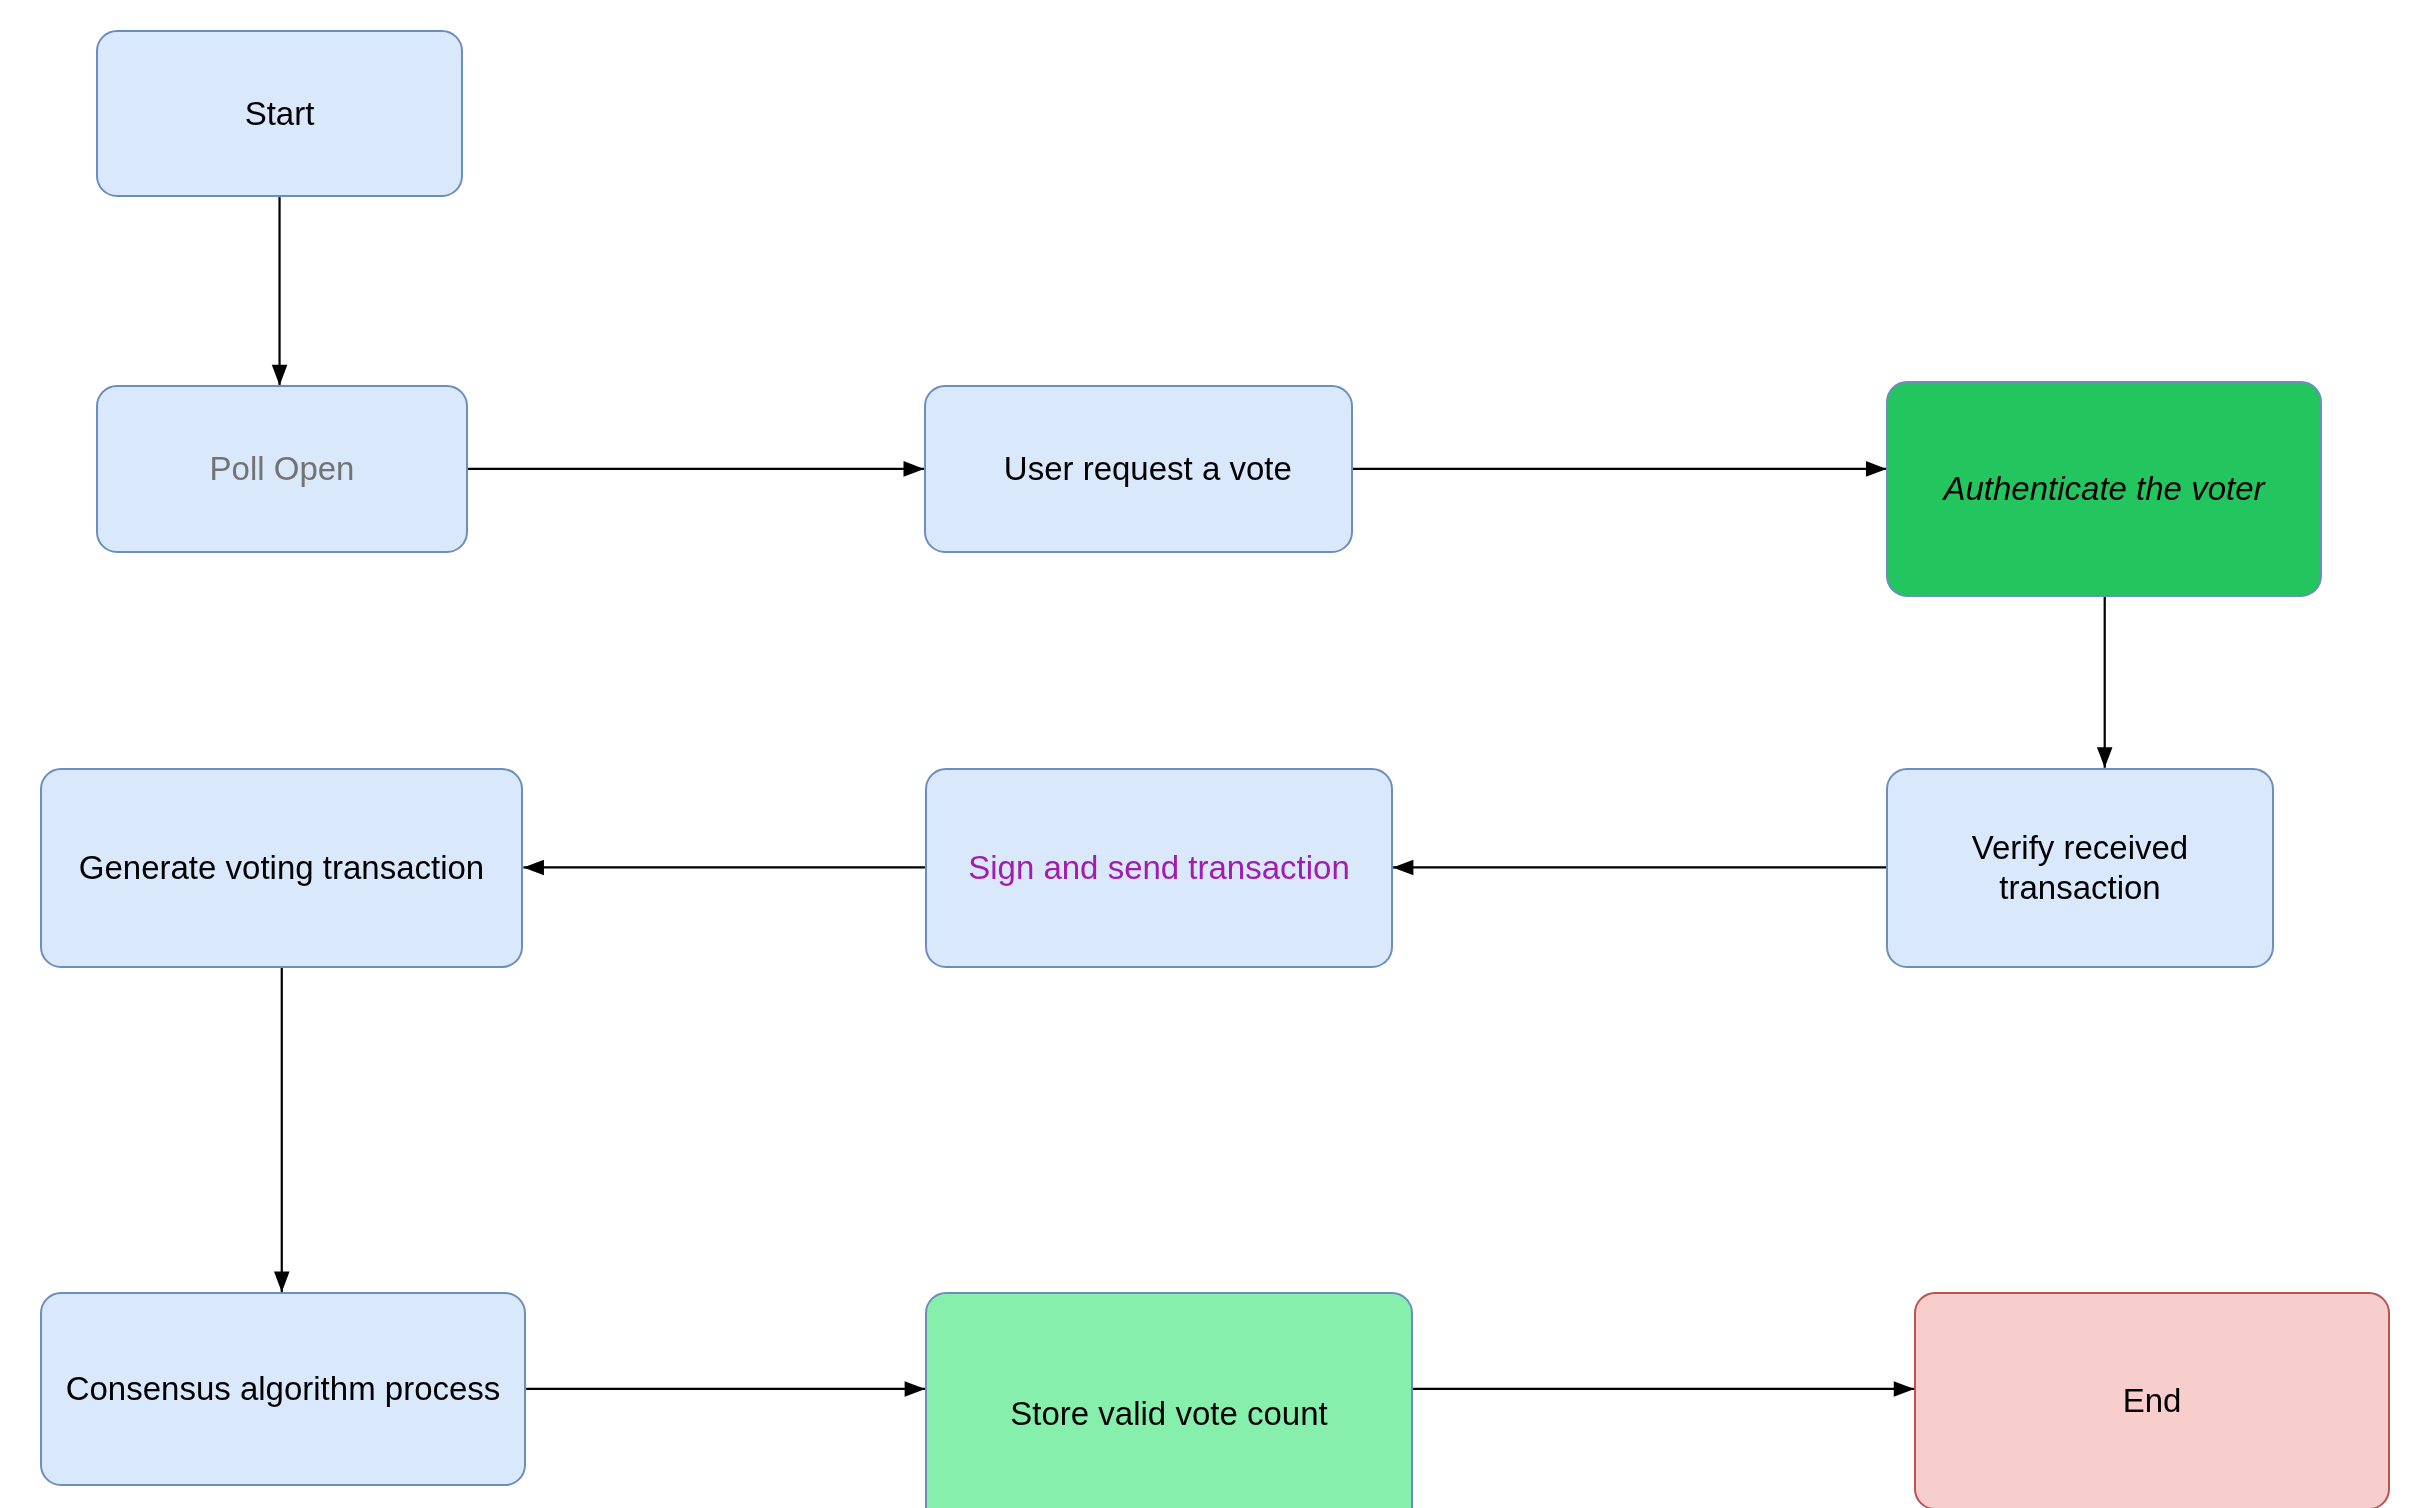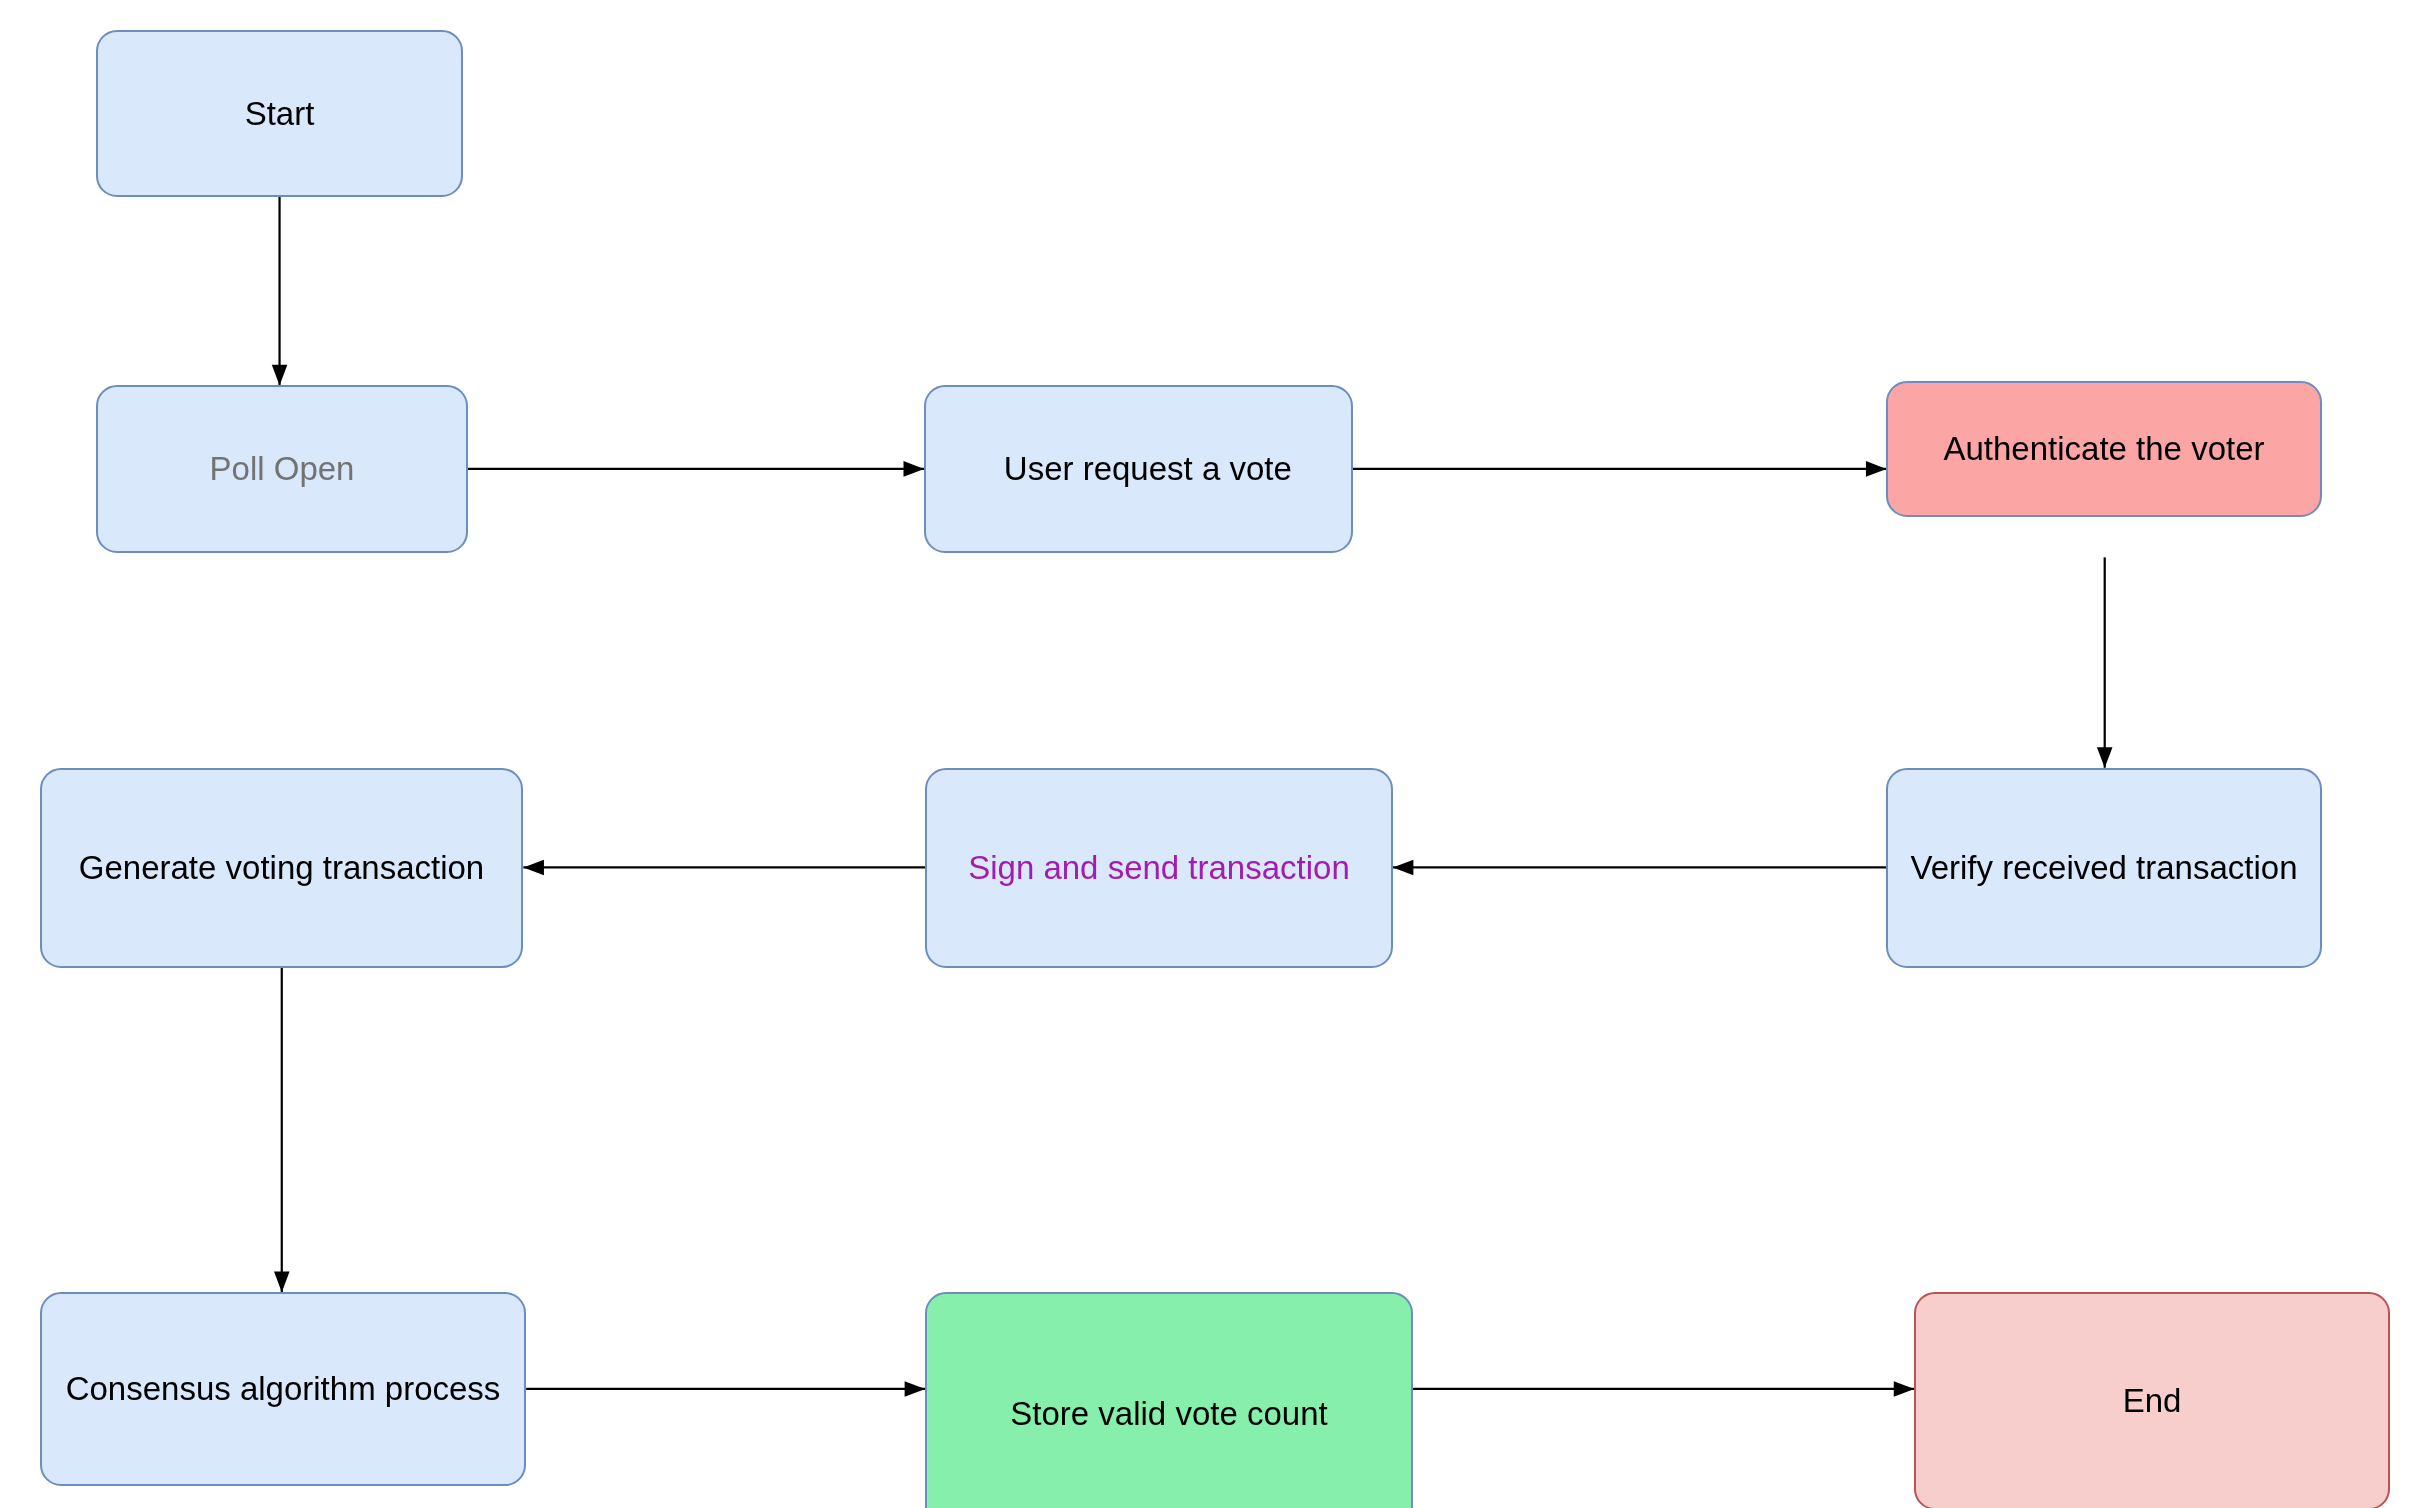--- a/index.html
+++ b/index.html
@@ -53,21 +53,21 @@
       <line class="edge-line" x1="3781" y1="987" x2="3781" y2="1365" stroke="#000000" marker-end="url(#arrowhead)"></line>
       <line class="edge-line" x1="3389" y1="1544" x2="2502" y2="1544" stroke="#000000" marker-end="url(#arrowhead)"></line>
       <line class="edge-line" x1="1662" y1="1544" x2="940" y2="1544" stroke="#000000" marker-end="url(#arrowhead)"></line>
       <line class="edge-line" x1="506" y1="1724" x2="506" y2="2307" stroke="#000000" marker-end="url(#arrowhead)"></line>
       <line class="edge-line" x1="945" y1="2481" x2="1662" y2="2481" stroke="#000000" marker-end="url(#arrowhead)"></line>
       <line class="edge-line" x1="2538" y1="2481" x2="3439" y2="2481" stroke="#000000" marker-end="url(#arrowhead)"></line>
     </svg>
 <div class="node" style="left: 96px; top: 22px; width: 367px; height: 167px; background: rgb(218, 232, 252); border-color: rgb(108, 142, 191); color: rgb(0, 0, 0);">Start</div>
     <div class="node" style="left: 96px; top: 377px; width: 372px; height: 168px; background: rgb(218, 232, 252); border-color: rgb(108, 142, 191); color: #737373;">Poll Open</div>
     <div class="node" style="left: 924px; top: 377px; width: 429px; height: 168px; background: rgb(218, 232, 252); border-color: rgb(108, 142, 191); color: rgb(0, 0, 0); padding-left: 32px;">User request a vote</div>
-    <div class="node" style="left: 1886px; top: 373px; width: 436px; height: 136px; background: #fca5a5; border-color: rgb(108, 142, 191); color: rgb(0, 0, 0);">Authenticate the voter</div>
+    <div class="node" style="left: 1886px; top: 373px; width: 436px; height: 216px; background: #22c55e; border-color: rgb(108, 142, 191); color: rgb(0, 0, 0); font-style: italic;">Authenticate the voter</div>
     <div class="node" style="left: 40px; top: 760px; width: 483px; height: 200px; background: rgb(218, 232, 252); border-color: rgb(108, 142, 191); color: rgb(0, 0, 0);">Generate voting transaction</div>
     <div class="node" style="left: 925px; top: 760px; width: 468px; height: 200px; background: rgb(218, 232, 252); border-color: rgb(108, 142, 191); color: #a21caf;">Sign and send transaction</div>
-    <div class="node" style="left: 1886px; top: 760px; width: 436px; height: 200px; background: rgb(218, 232, 252); border-color: rgb(108, 142, 191); color: rgb(0, 0, 0);">Verify received transaction</div>
+    <div class="node" style="left: 1886px; top: 760px; width: 388px; height: 200px; background: rgb(218, 232, 252); border-color: rgb(108, 142, 191); color: rgb(0, 0, 0);">Verify received transaction</div>
     <div class="node" style="left: 40px; top: 1284px; width: 486px; height: 194px; background: rgb(218, 232, 252); border-color: rgb(108, 142, 191); color: rgb(0, 0, 0);">Consensus algorithm process</div>
     <div class="node" style="left: 925px; top: 1284px; width: 488px; height: 244px; background: #86efac; border-color: rgb(108, 142, 191); color: rgb(0, 0, 0);">Store valid vote count</div>
     <div class="node" style="left: 1914px; top: 1284px; width: 476px; height: 218px; background: rgb(248, 206, 204); border-color: rgb(184, 84, 80); color: rgb(0, 0, 0);">End</div>
   </div>
 
 
 </body></html>

